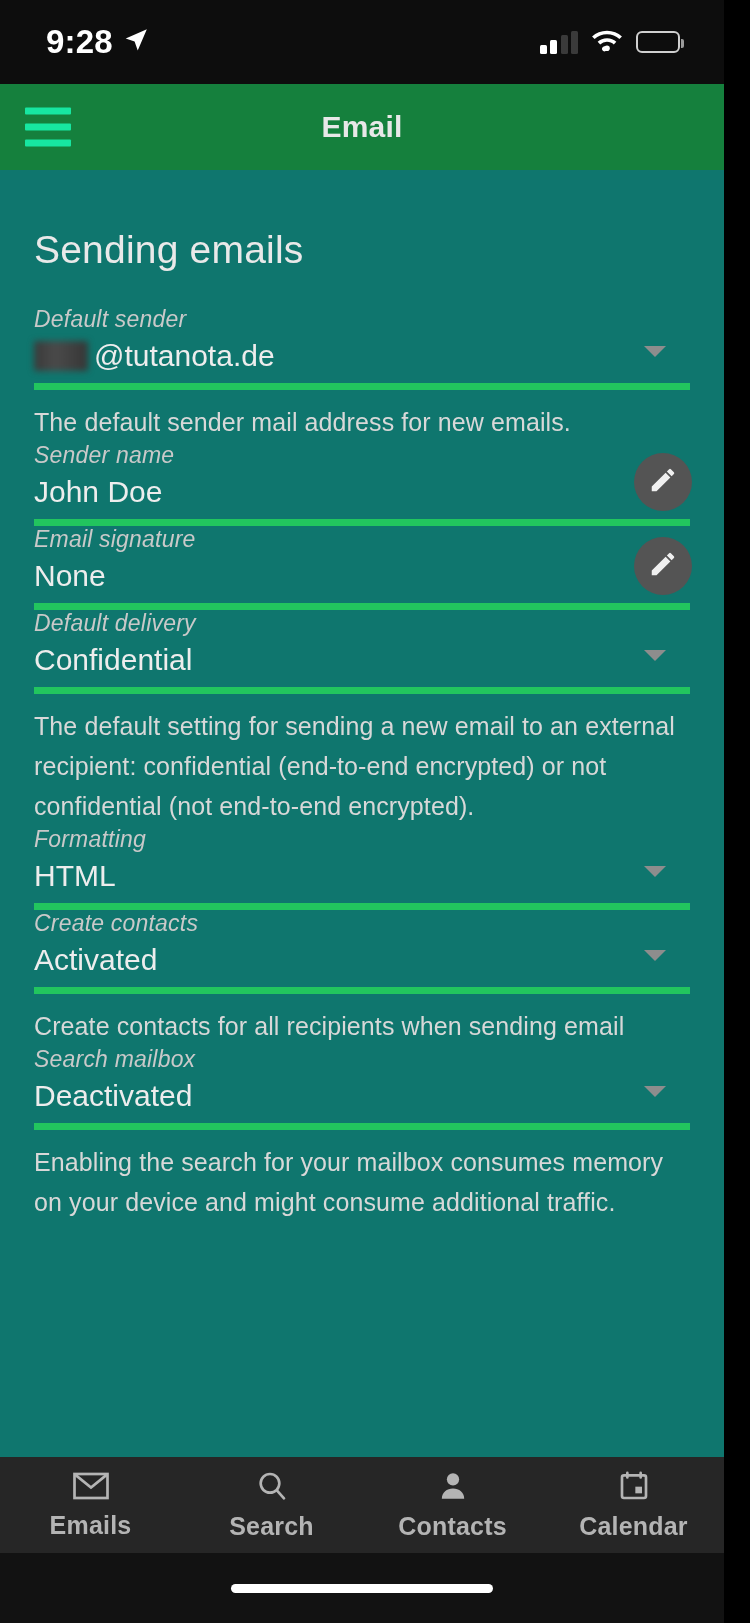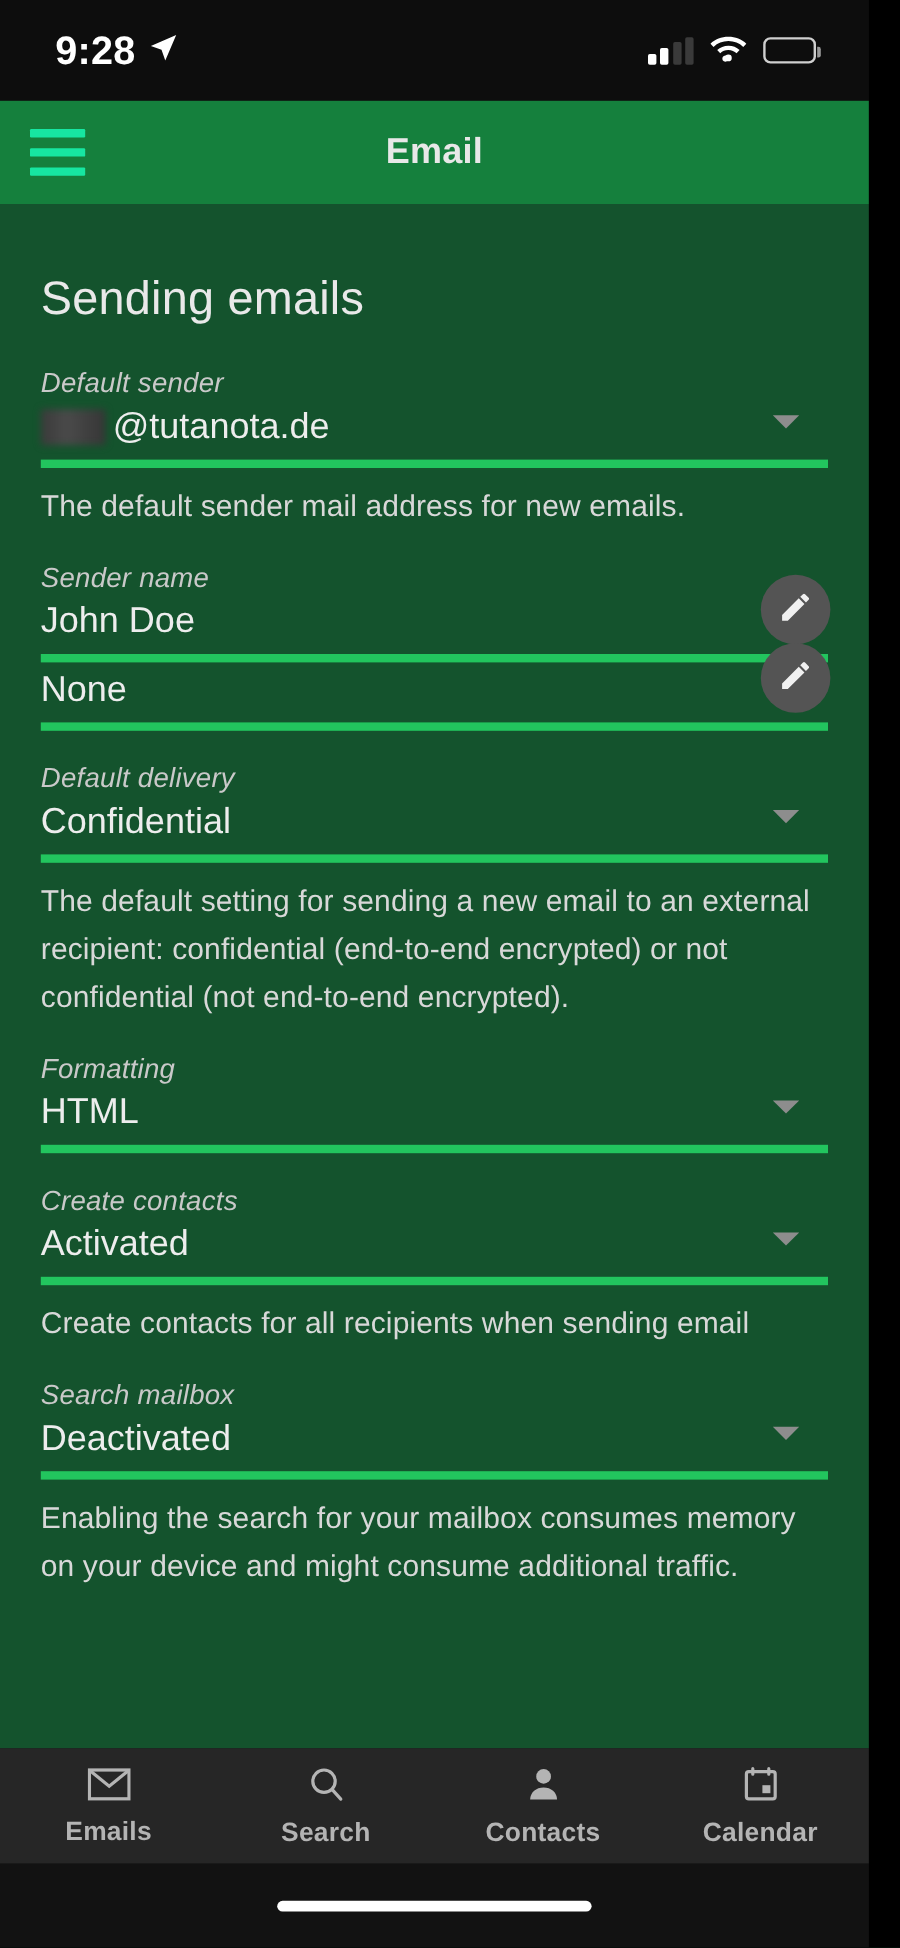--- a/index.html
+++ b/index.html
@@ -52,32 +52,32 @@
     width:46px; display:flex; flex-direction:column; gap:9px; cursor:pointer;
   }
   .hamburger span{ display:block; height:7px; border-radius:1px; background:#17e6a1; }
   .nav-title{
     width:100%; text-align:center;
     color:#e8e8e8; font-size:30px; font-weight:700; letter-spacing:.2px;
   }
 
   
   .content{
-    flex:1 1 auto; background:#14532d;
+    flex:1 1 auto; background:#0f766e;
     padding:0 34px; overflow:hidden;
   }
   .page-title{
     color:#e9e9e9; font-size:39px; font-weight:400;
     margin-top:58px; margin-bottom:34px; letter-spacing:.2px;
   }
 
   .field{ position:relative; margin-bottom:0; }
   .field-label{
     color:#c9c9c9; font-size:23px; font-style:italic; font-weight:400;
-    letter-spacing:.2px; margin-top:26px;
+    letter-spacing:.2px; 
   }
   .field-row{
     position:relative;
     display:flex; align-items:flex-end;
     min-height:52px;
     border-bottom:7px solid #22c55e;
     padding-bottom:4px;
     padding-right:60px;
   }
   .field-value{
@@ -116,21 +116,21 @@
     flex:0 0 96px; height:96px;
     background:#262626;
     display:flex;
   }
   .tab{
     flex:1; display:flex; flex-direction:column;
     align-items:center; justify-content:center; gap:6px;
     cursor:pointer;
   }
   .tab .tab-label{
-    color:#b4b4b4; font-size:22px; font-weight:700; letter-spacing:.2px;
+    color:#b4b4b4; font-size:25px; font-weight:700; letter-spacing:.2px;
   }
   .home-area{
     flex:0 0 70px; background:#121212;
     display:flex; align-items:center; justify-content:center;
   }
   .home-indicator{
     width:262px; height:9px; border-radius:5px; background:#fff;
   }
 </style>
 </head>
@@ -201,20 +201,21 @@
           <span>
             <svg width="30" height="30" viewBox="0 0 24 24">
                 <path d="M3 17.2V21h3.8L17.9 9.9l-3.8-3.8L3 17.2zM20.7 7.1c.4-.4.4-1 0-1.4l-2.4-2.4a1 1 0 0 0-1.4 0l-1.8 1.8 3.8 3.8 1.8-1.8z" fill="#f0f0f0"></path>
               </svg>
           </span>
         </div>
       </div>
     </div>
 
     <div class="field with-btn">
+      <div class="field-label">Email signature</div>
       <div class="field-row">
         <div class="field-value">None</div>
         <div class="edit-btn">
           <span>
             <svg width="30" height="30" viewBox="0 0 24 24">
                 <path d="M3 17.2V21h3.8L17.9 9.9l-3.8-3.8L3 17.2zM20.7 7.1c.4-.4.4-1 0-1.4l-2.4-2.4a1 1 0 0 0-1.4 0l-1.8 1.8 3.8 3.8 1.8-1.8z" fill="#f0f0f0"></path>
               </svg>
           </span>
         </div>
       </div>

